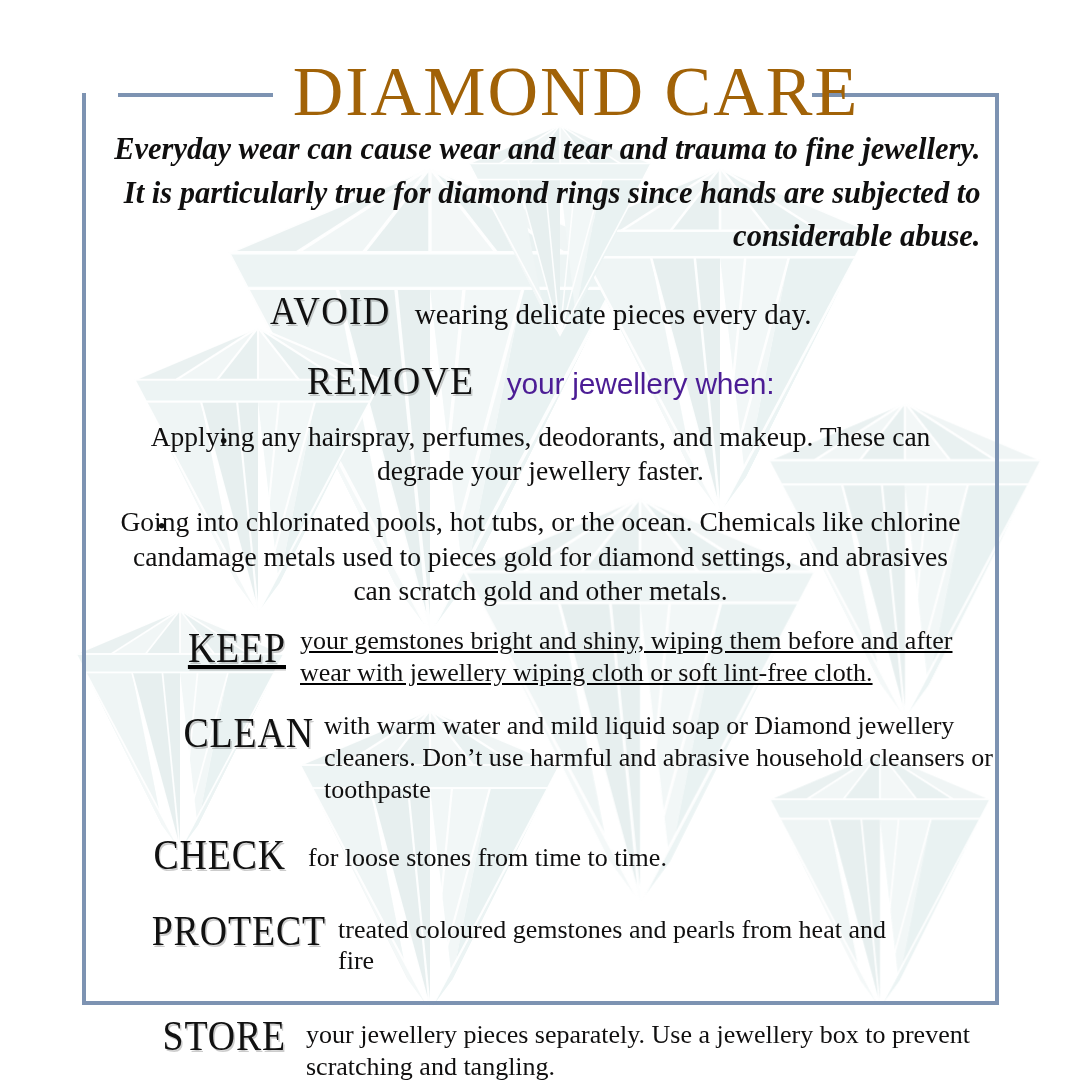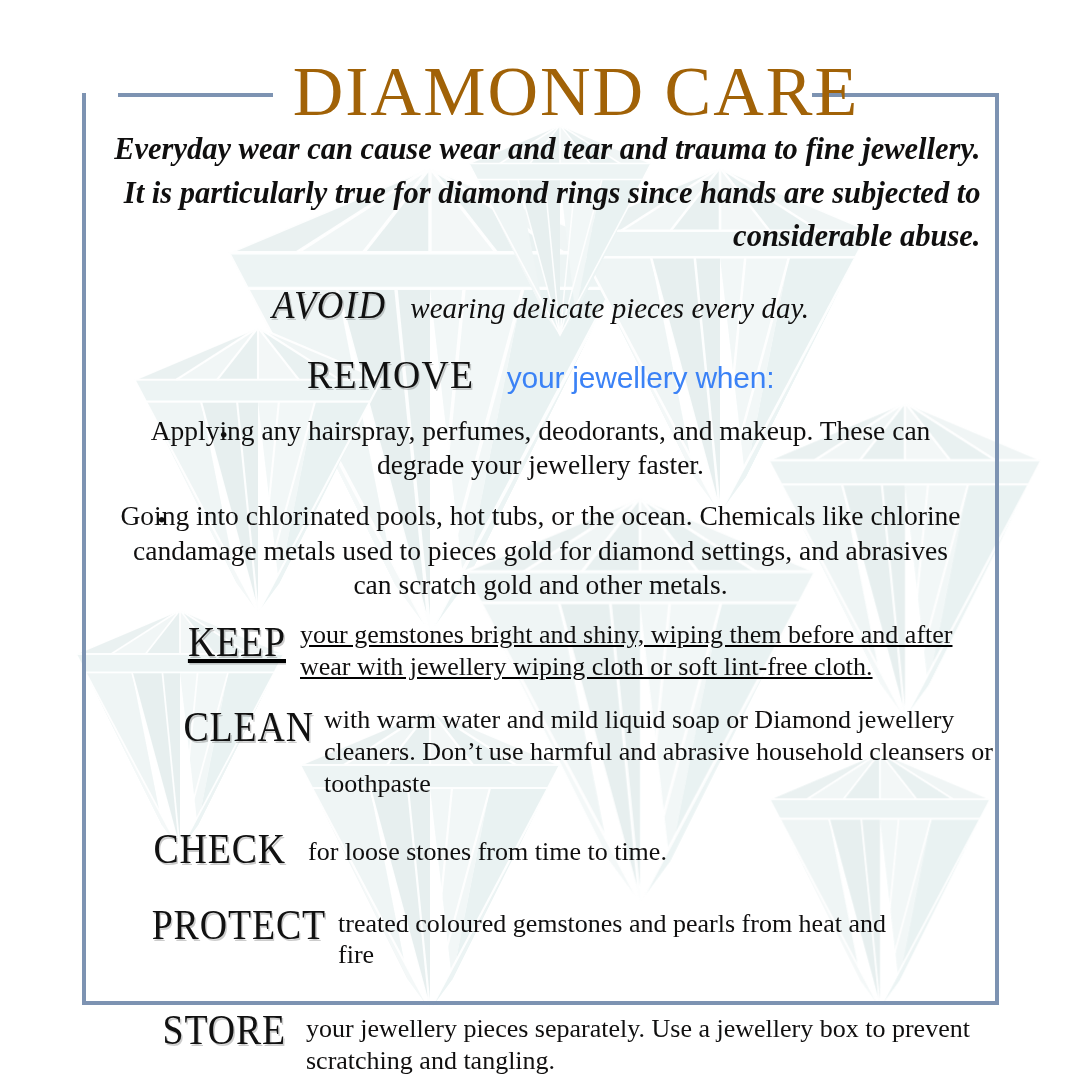--- a/index.html
+++ b/index.html
@@ -81,21 +81,21 @@
     font-size: 30.5px;
     line-height: 1.43;
     color: #100f0f;
   }
 
   
   .inline-row {
     text-align: center;
     white-space: nowrap;
   }
-  #avoid-row { margin-top: 22px; font-style: italic; }
+  #avoid-row { margin-top: 28px; }
   #remove-row { margin-top: 22px; }
 
   .display-word {
     font-family: "Liberation Serif", serif;
     font-weight: normal;
     color: #111111;
     letter-spacing: 1.5px;
     text-shadow: 1.5px 1.5px 0 rgba(0,0,0,0.18);
     display: inline-block;
     transform: scaleX(0.92);
@@ -106,21 +106,21 @@
 
   #avoid-text {
     font-family: "Liberation Serif", serif;
     font-size: 29px;
     color: #100f0f;
     margin-left: 14px;
   }
   #remove-text {
     font-family: "Liberation Sans", sans-serif;
     font-size: 30px;
-    color: #3b82f6;
+    color: #4c1d95;
     margin-left: 18px;
     letter-spacing: -0.2px;
   }
 
   
   #bullets { margin-top: 16px; }
   .bullet-item {
     position: relative;
     font-family: "Liberation Serif", serif;
     font-size: 27.5px;

